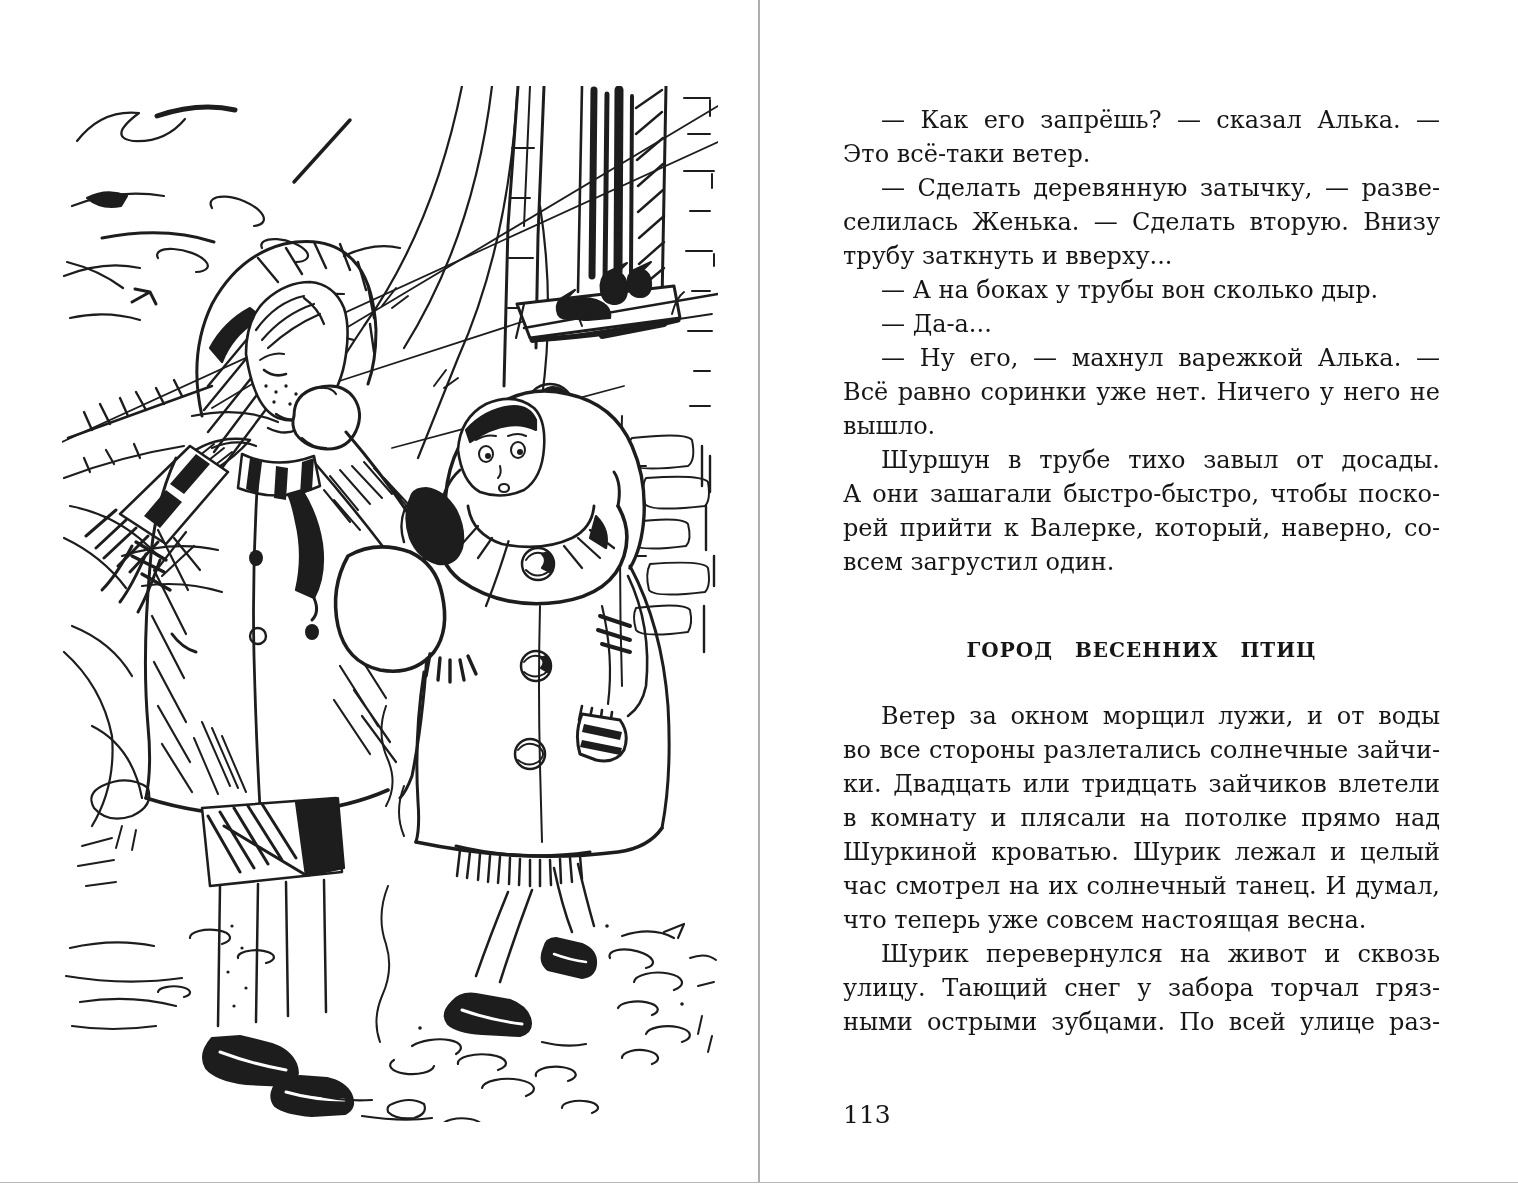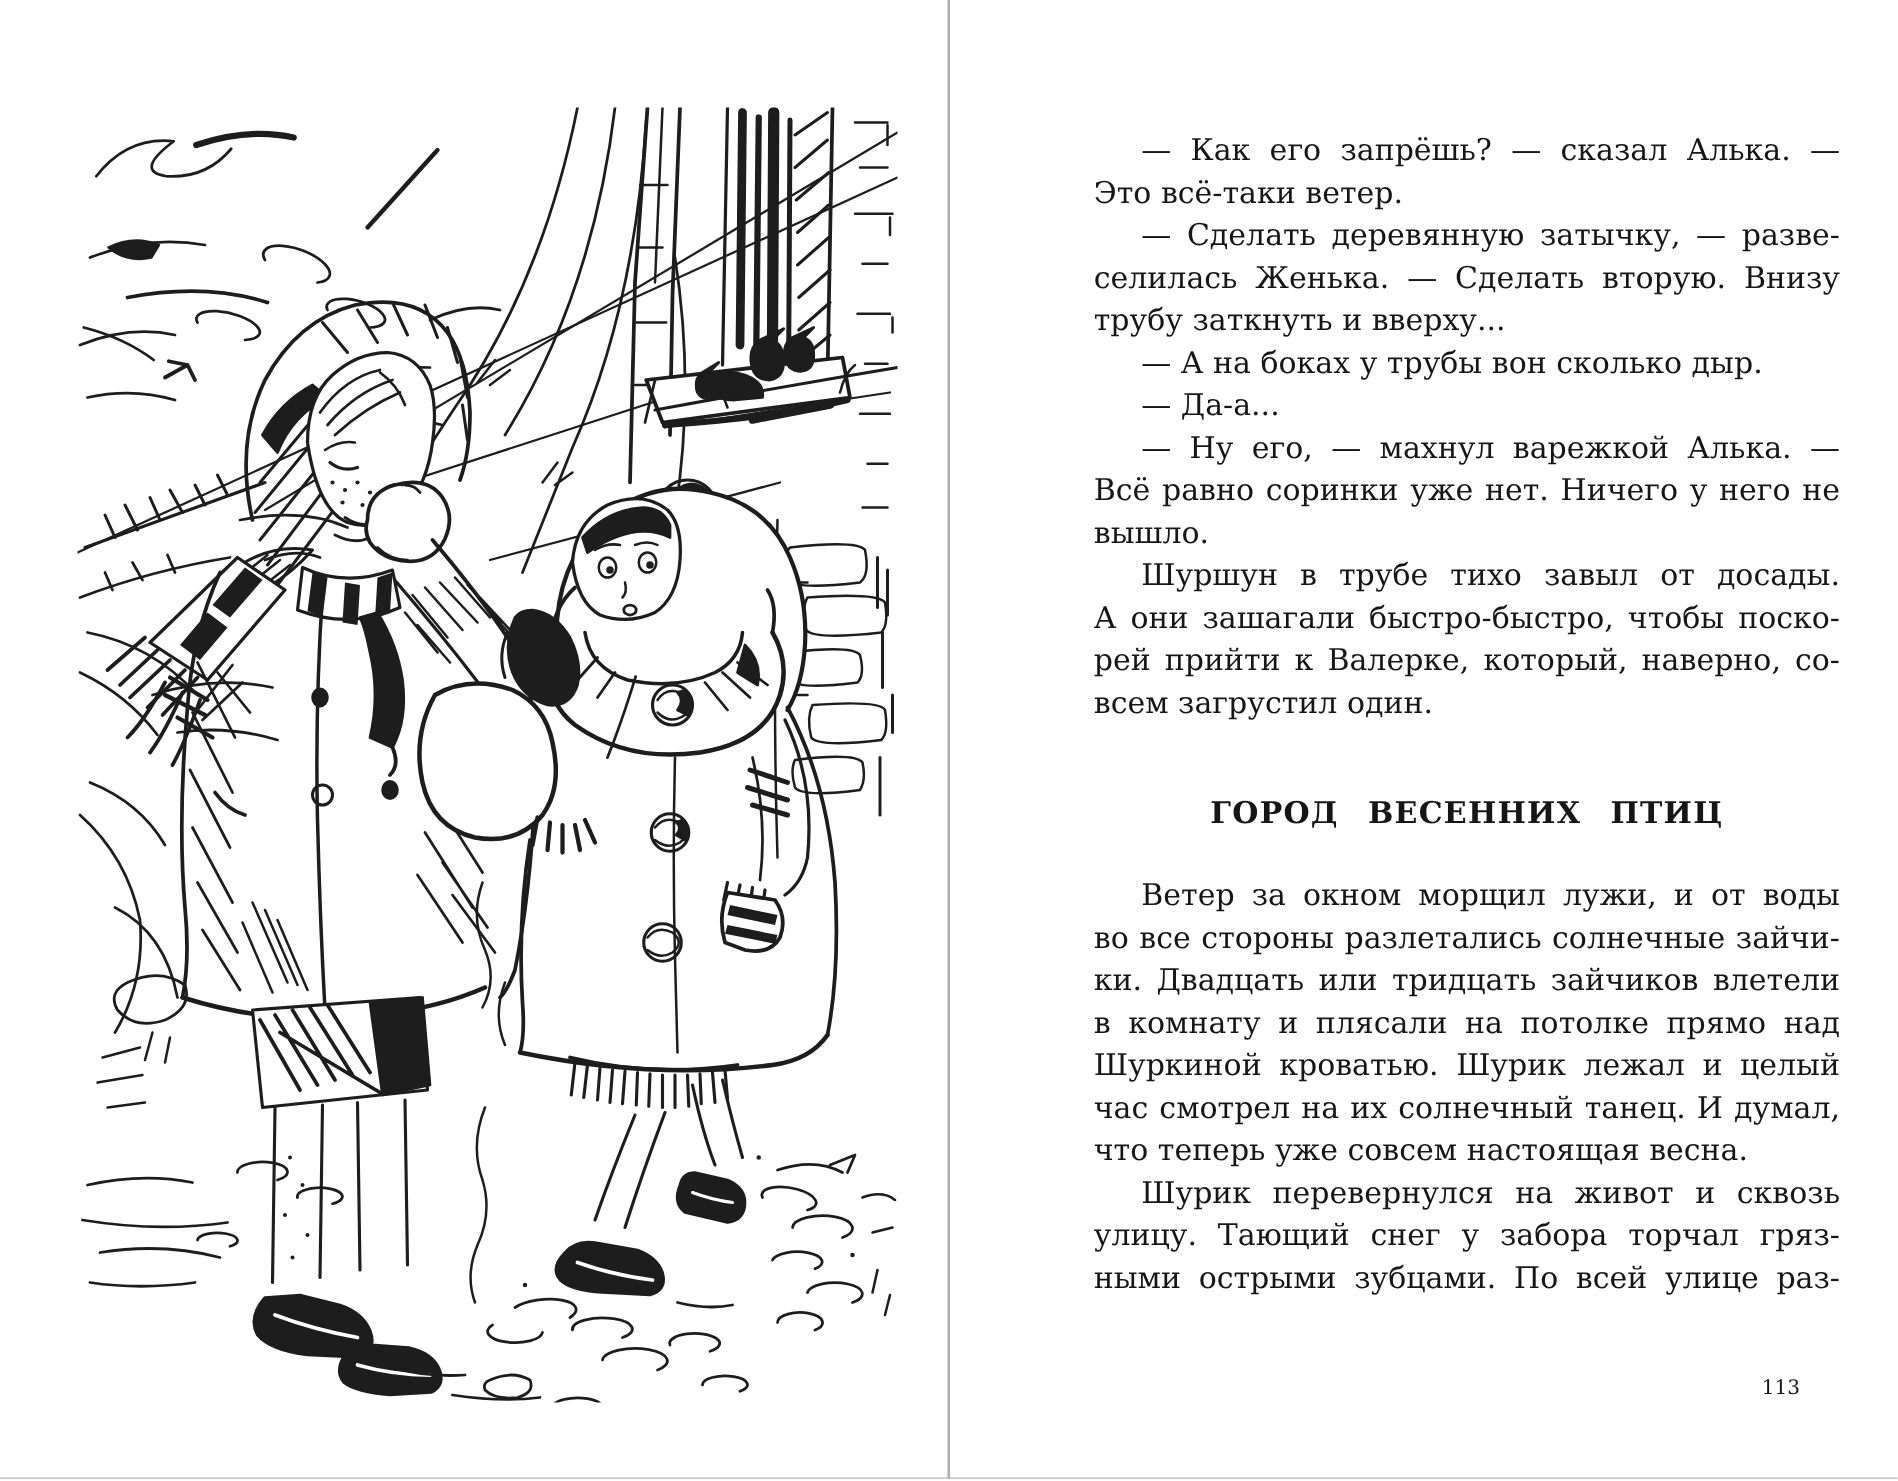--- a/index.html
+++ b/index.html
@@ -11,33 +11,33 @@
     color:#161616;
     overflow:hidden;
   }
   .page{position:absolute;top:0;height:1183px;background:#ffffff;}
   .page-left{left:0;width:758px;}
   .page-right{left:760px;width:758px;}
   .spread-divider{position:absolute;left:758px;top:0;width:2px;height:1183px;background:#aeaeae;}
   .page-bottom-edge{position:absolute;left:0;top:1182px;width:1518px;height:1px;background:#b6b6b6;}
   .illustration{position:absolute;left:62px;top:86px;width:656px;height:1036px;}
   .text-column{
-    position:absolute;left:875px;top:103px;width:597px;
+    position:absolute;left:843px;top:103px;width:597px;
     font-size:24px;line-height:34px;
   }
   .line{text-align:justify;text-align-last:justify;}
   .line.par-end{text-align-last:left;}
   .line.indent{text-indent:38px;}
   .chapter-heading{
     margin:54px 0 32px 0;text-align:center;
-    font-weight:700;font-size:24px;letter-spacing:1px;word-spacing:14px;
+    font-weight:700;font-size:20px;letter-spacing:1px;word-spacing:14px;
   }
   .page-number{
     position:absolute;left:843px;top:1100px;width:597px;
-    text-align:right;font-size:16px;
+    text-align:left;font-size:25px;
   }
 </style>
 </head>
 <body>
 
 <div class="page page-left">
   <svg class="illustration" viewBox="0 0 656 1036" xmlns="http://www.w3.org/2000/svg">
     <g stroke="#1d1d1d" fill="none" stroke-linecap="round" stroke-linejoin="round" stroke-width="2.2">
 
       <g>

